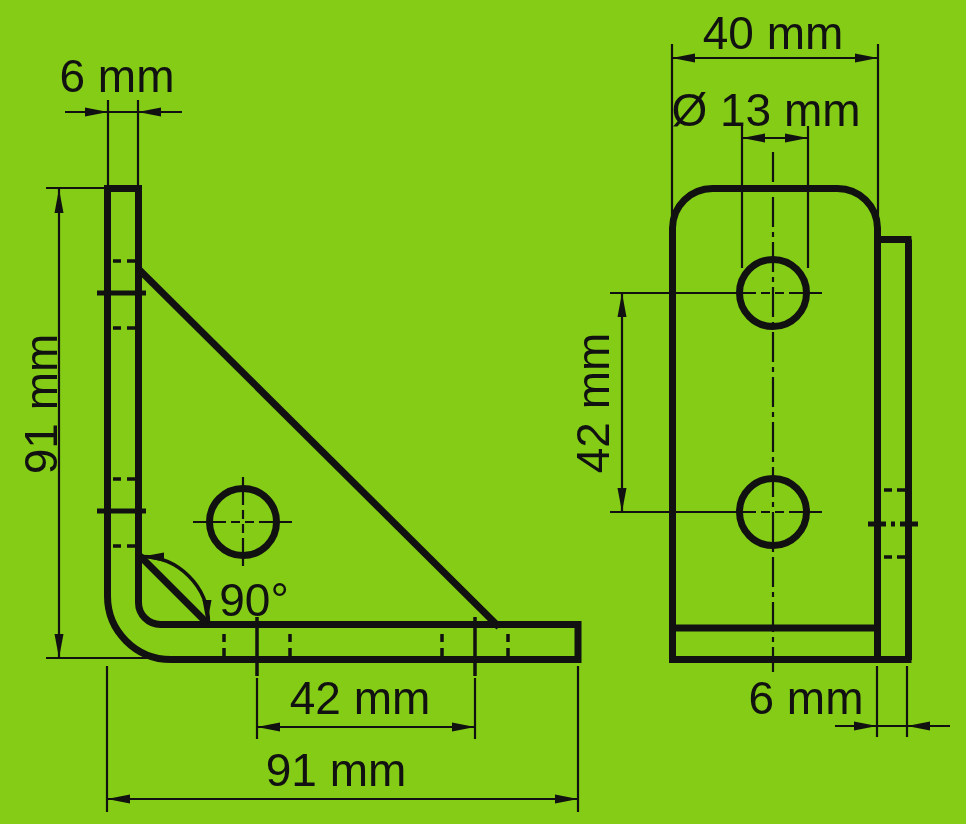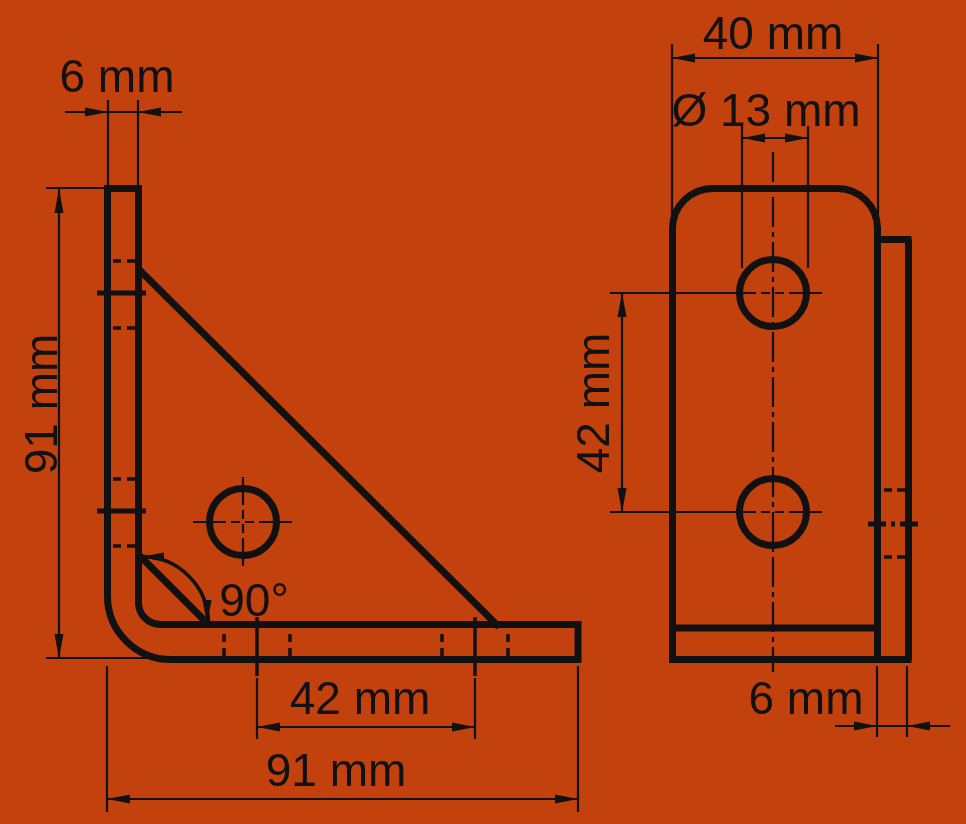--- a/index.html
+++ b/index.html
@@ -1,16 +1,16 @@
 <!DOCTYPE html>
 <html><head>
 <meta charset="utf-8">
 <style>
   html,body{margin:0;padding:0;background:#ffffff;}
-  .stage{position:relative;width:966px;height:824px;background:#c2410c;overflow:hidden;}
+  .stage{position:relative;width:966px;height:824px;background:#84cc16;overflow:hidden;}
   svg{display:block;}
   .thick{stroke:#111;stroke-width:7;fill:none;stroke-linecap:butt;stroke-linejoin:miter;}
   .med{stroke:#111;stroke-width:5;fill:none;}
   .thin{stroke:#111;stroke-width:2.2;fill:none;}
   .arc{stroke:#111;stroke-width:3.5;fill:none;}
   .hid{stroke:#111;stroke-width:3.5;fill:none;}
   .arrow{fill:#111;stroke:none;}
   text{font-family:"Liberation Sans", sans-serif;font-size:46px;fill:#111;}
 </style>
 </head>

